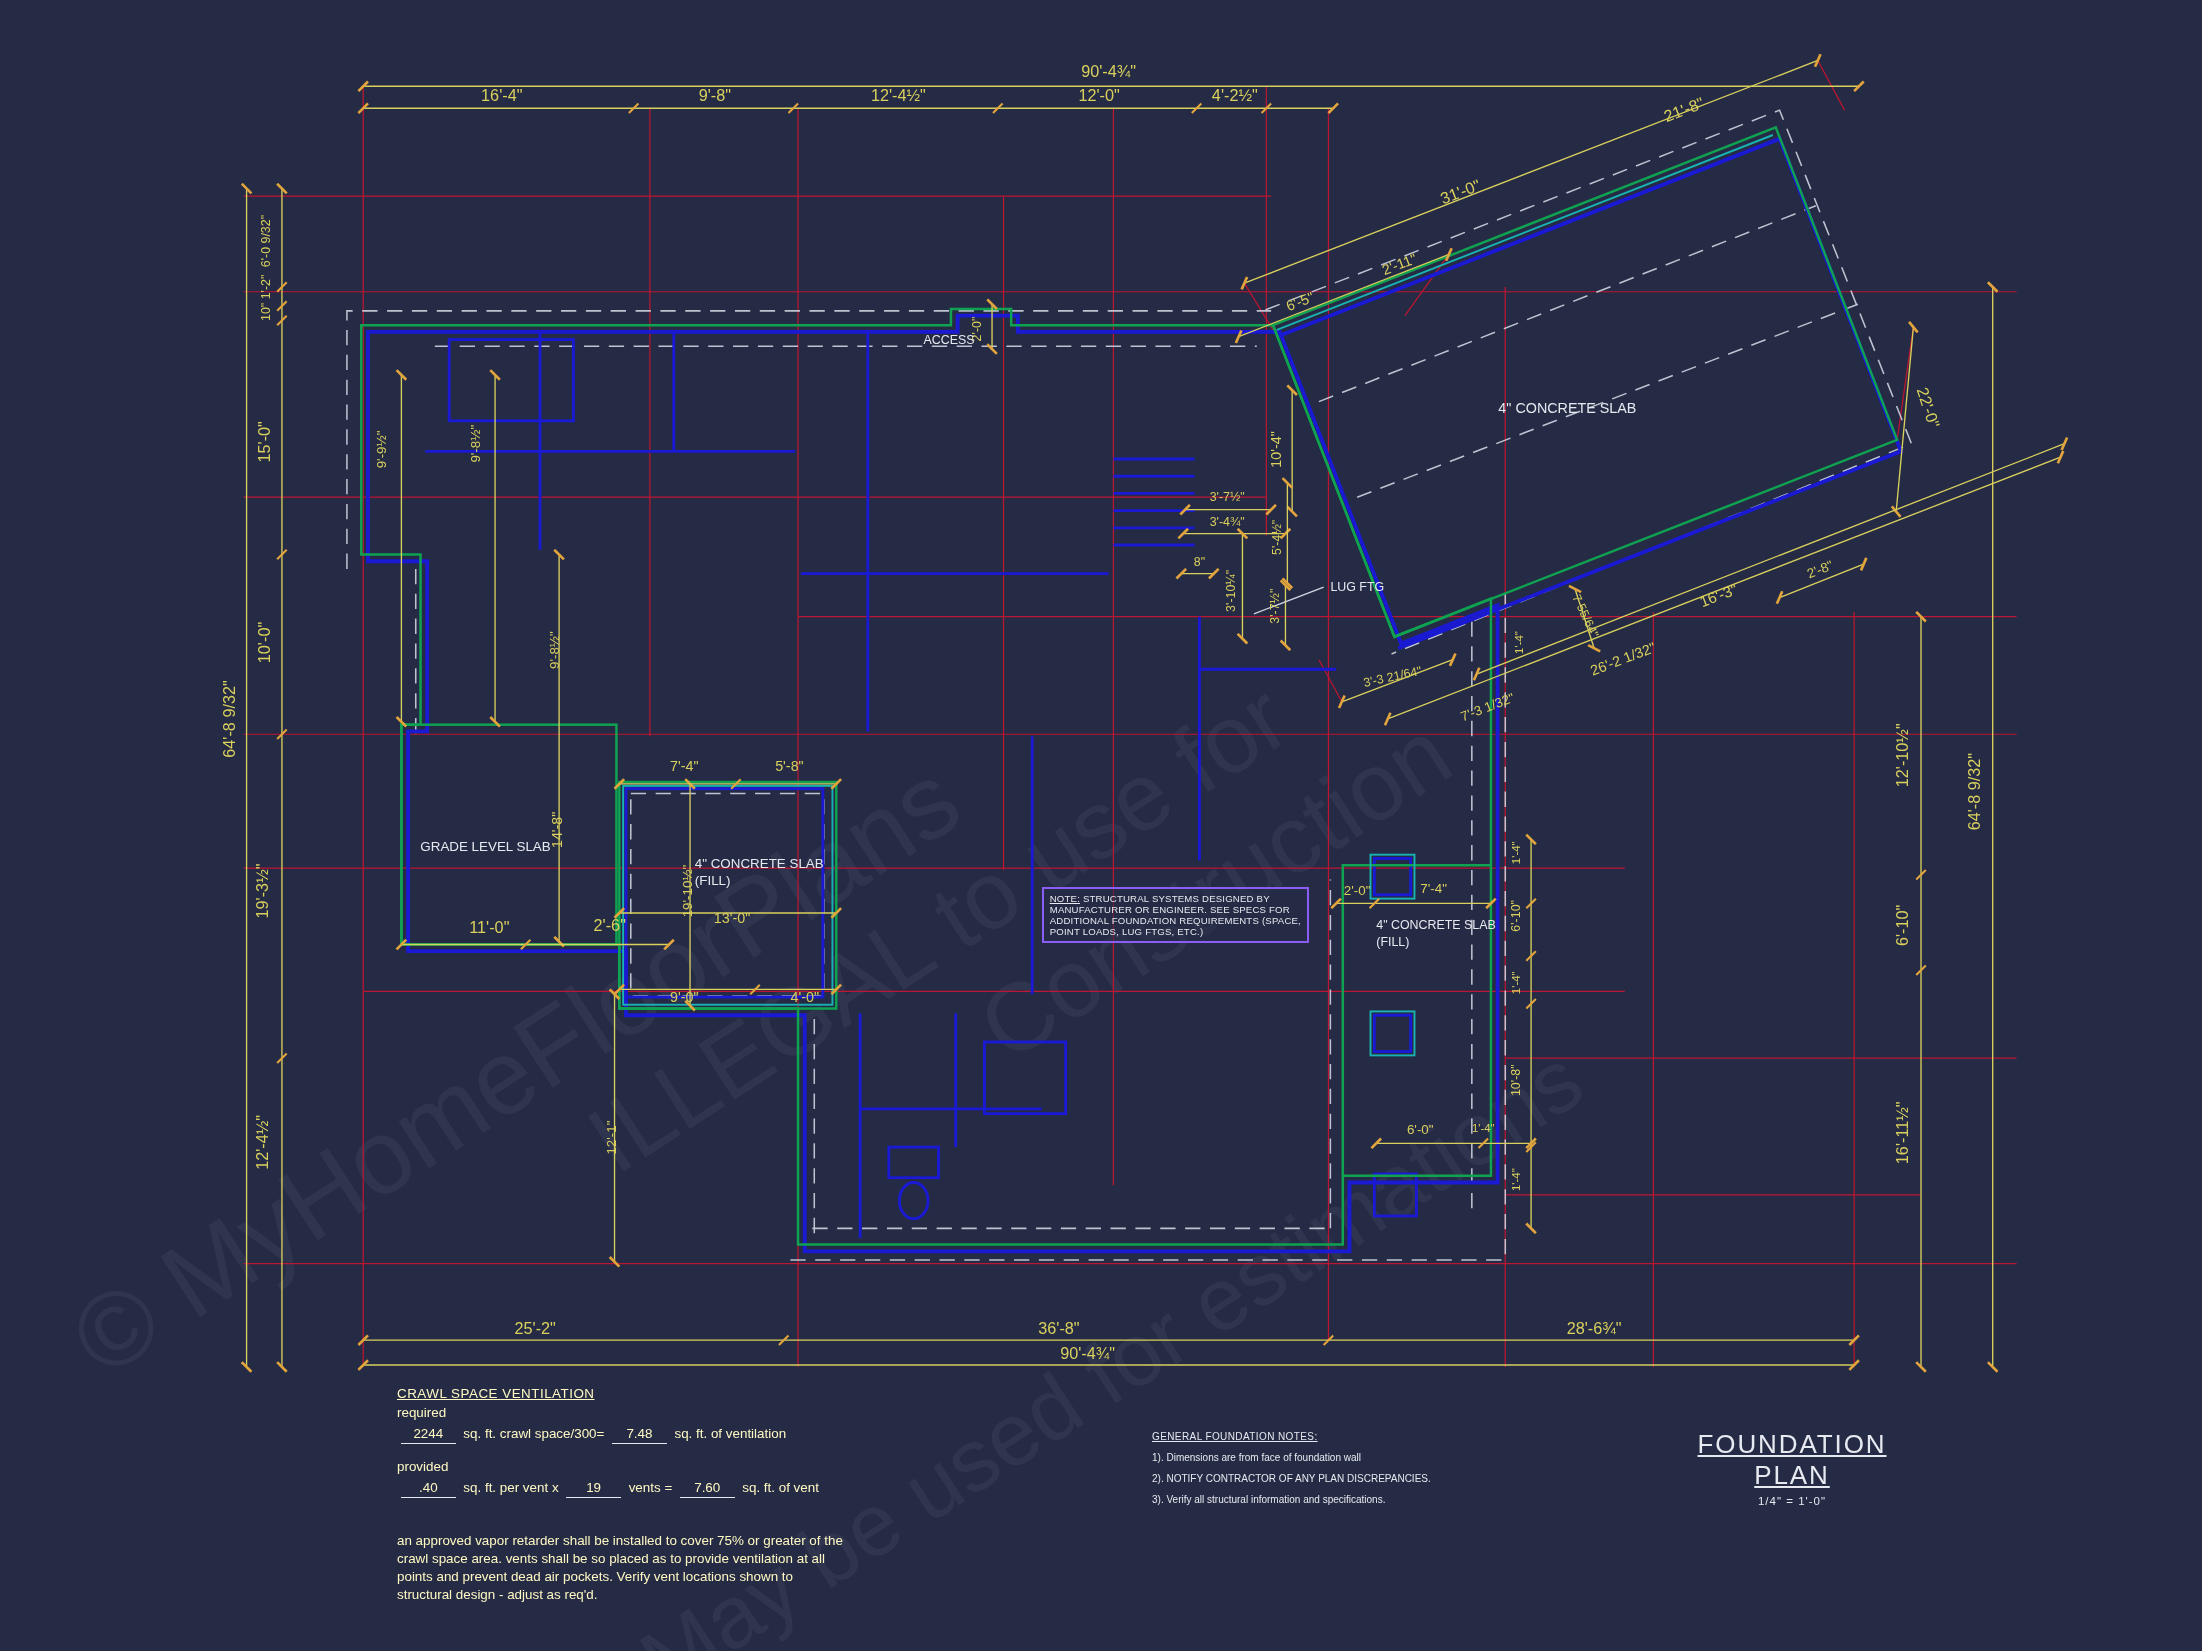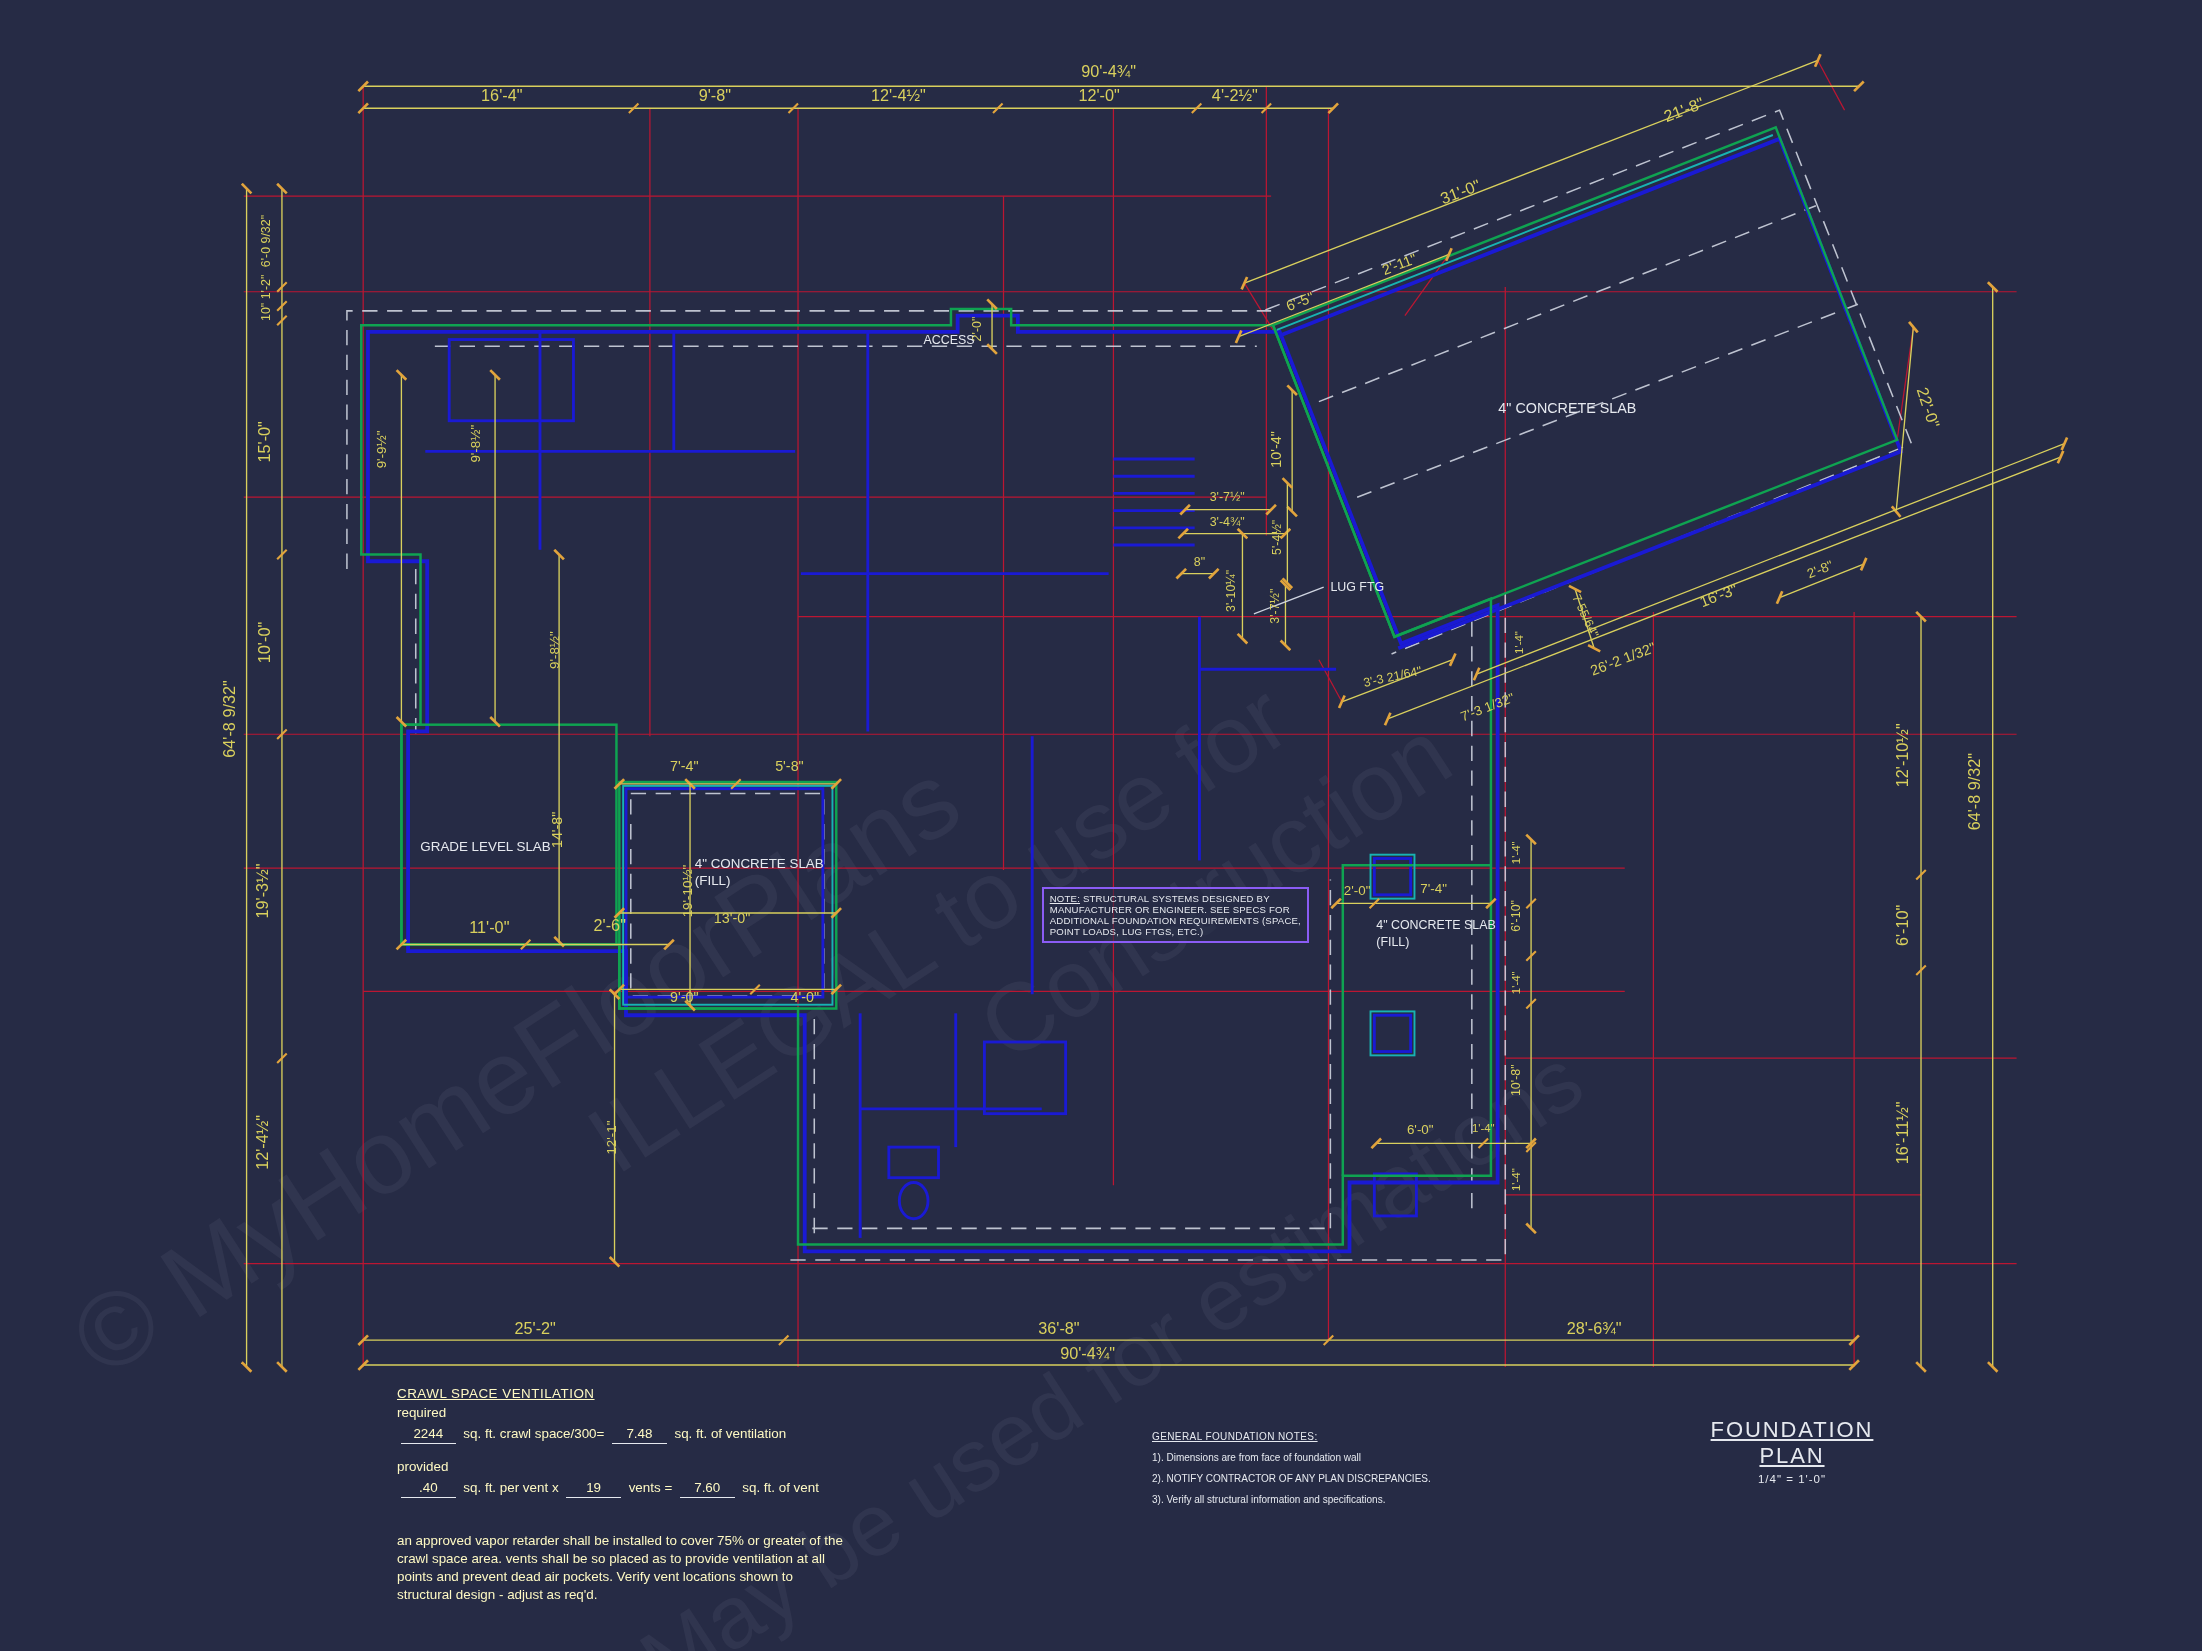--- a/index.html
+++ b/index.html
@@ -11,21 +11,21 @@
             letter-spacing:0.2px;color:#e6e9ef;background:rgba(38,43,69,.55);white-space:nowrap;}
   .note-box .nb-head{text-decoration:underline;}
   .crawl{font-size:13.4px;line-height:19px;color:#fef9c3;}
   .crawl .head{text-decoration:underline;letter-spacing:0.5px;}
   .crawl .blank{display:inline-block;min-width:55px;text-align:center;border-bottom:1px solid #e6e9ef;margin:0 3.8px;}
   .crawl .row{margin-top:2px;}
   .crawl .para{margin-top:34px;width:449px;line-height:18px;}
   .gen-notes{font-size:10px;line-height:21px;color:#e6e9ef;}
   .gen-notes .head{text-decoration:underline;letter-spacing:0.4px;}
   .title-block{text-align:center;color:#e6e9ef;}
-  .title-block .t{font-size:22px;letter-spacing:1.9px;text-decoration:underline;}
+  .title-block .t{font-size:26px;letter-spacing:1.9px;text-decoration:underline;margin-top:12px;}
   .title-block .s{font-size:11.5px;margin-top:3.8px;letter-spacing:1px;}
   .sp{height:13.4px;}
 </style>
 </head>
 <body>
 
 <div id="canvas">
 
   <svg class="abs" style="left:0;top:0" width="2202" height="1652" viewBox="0 0 2304 1728">
 

